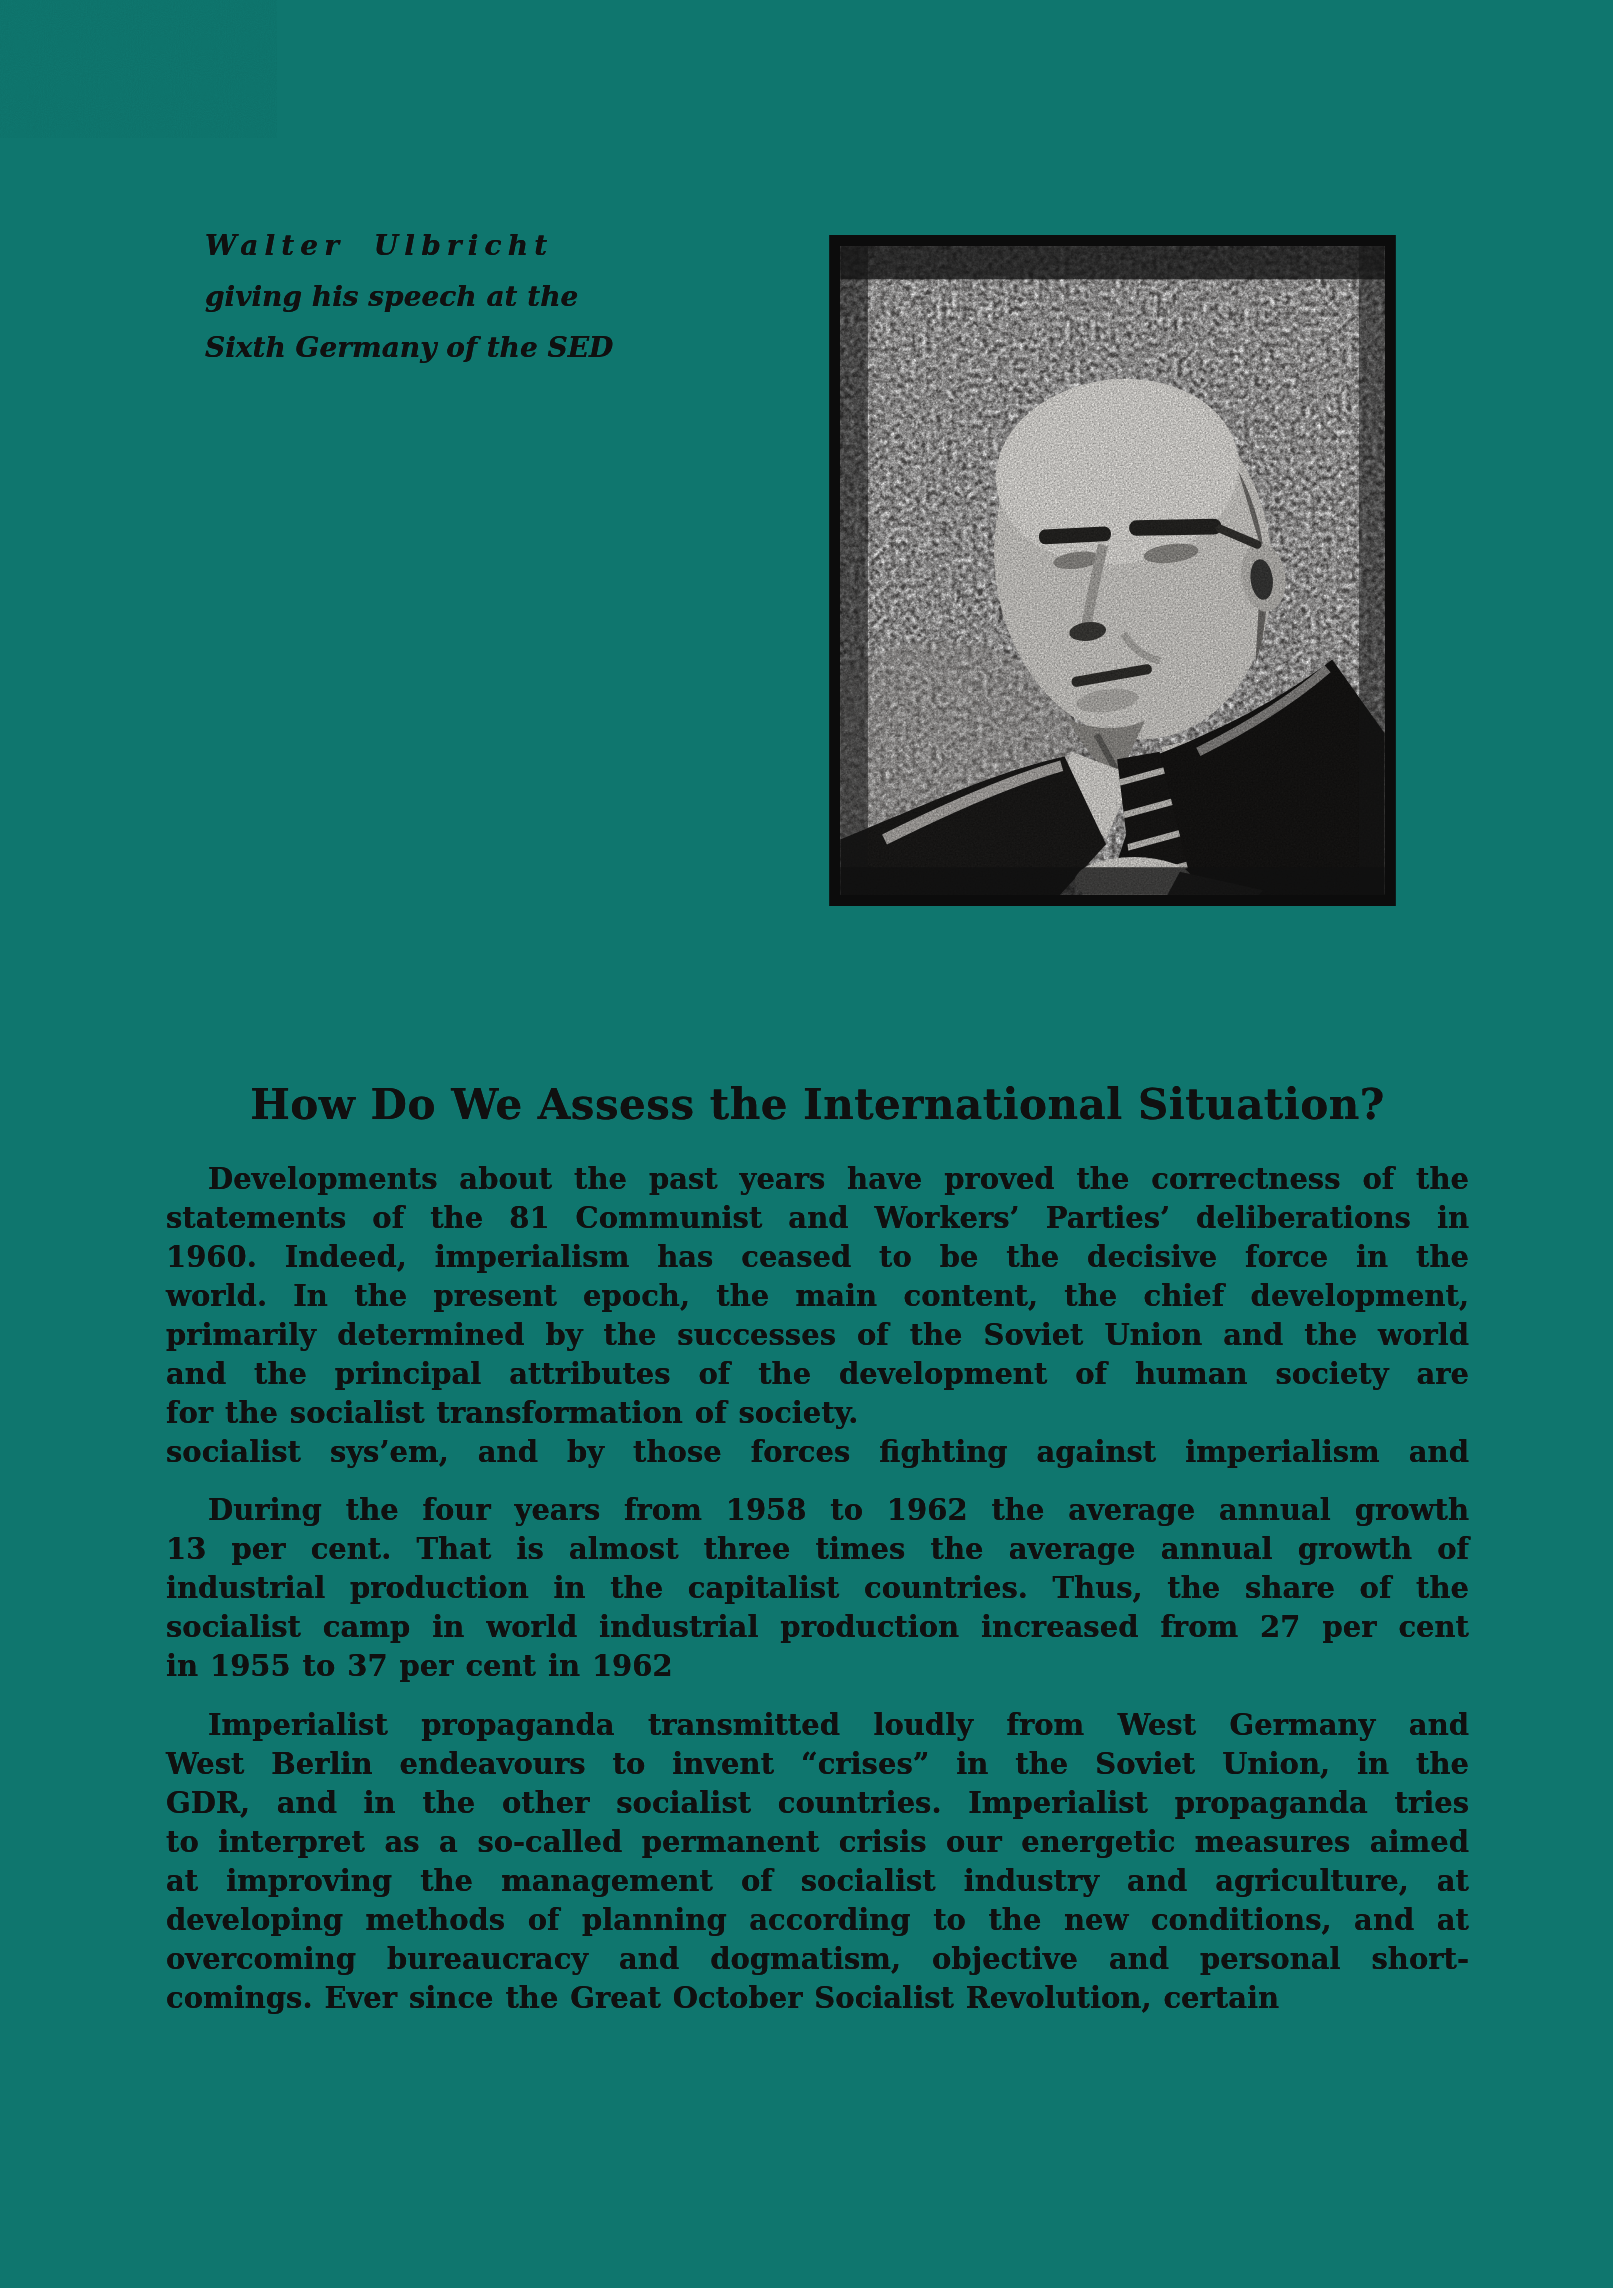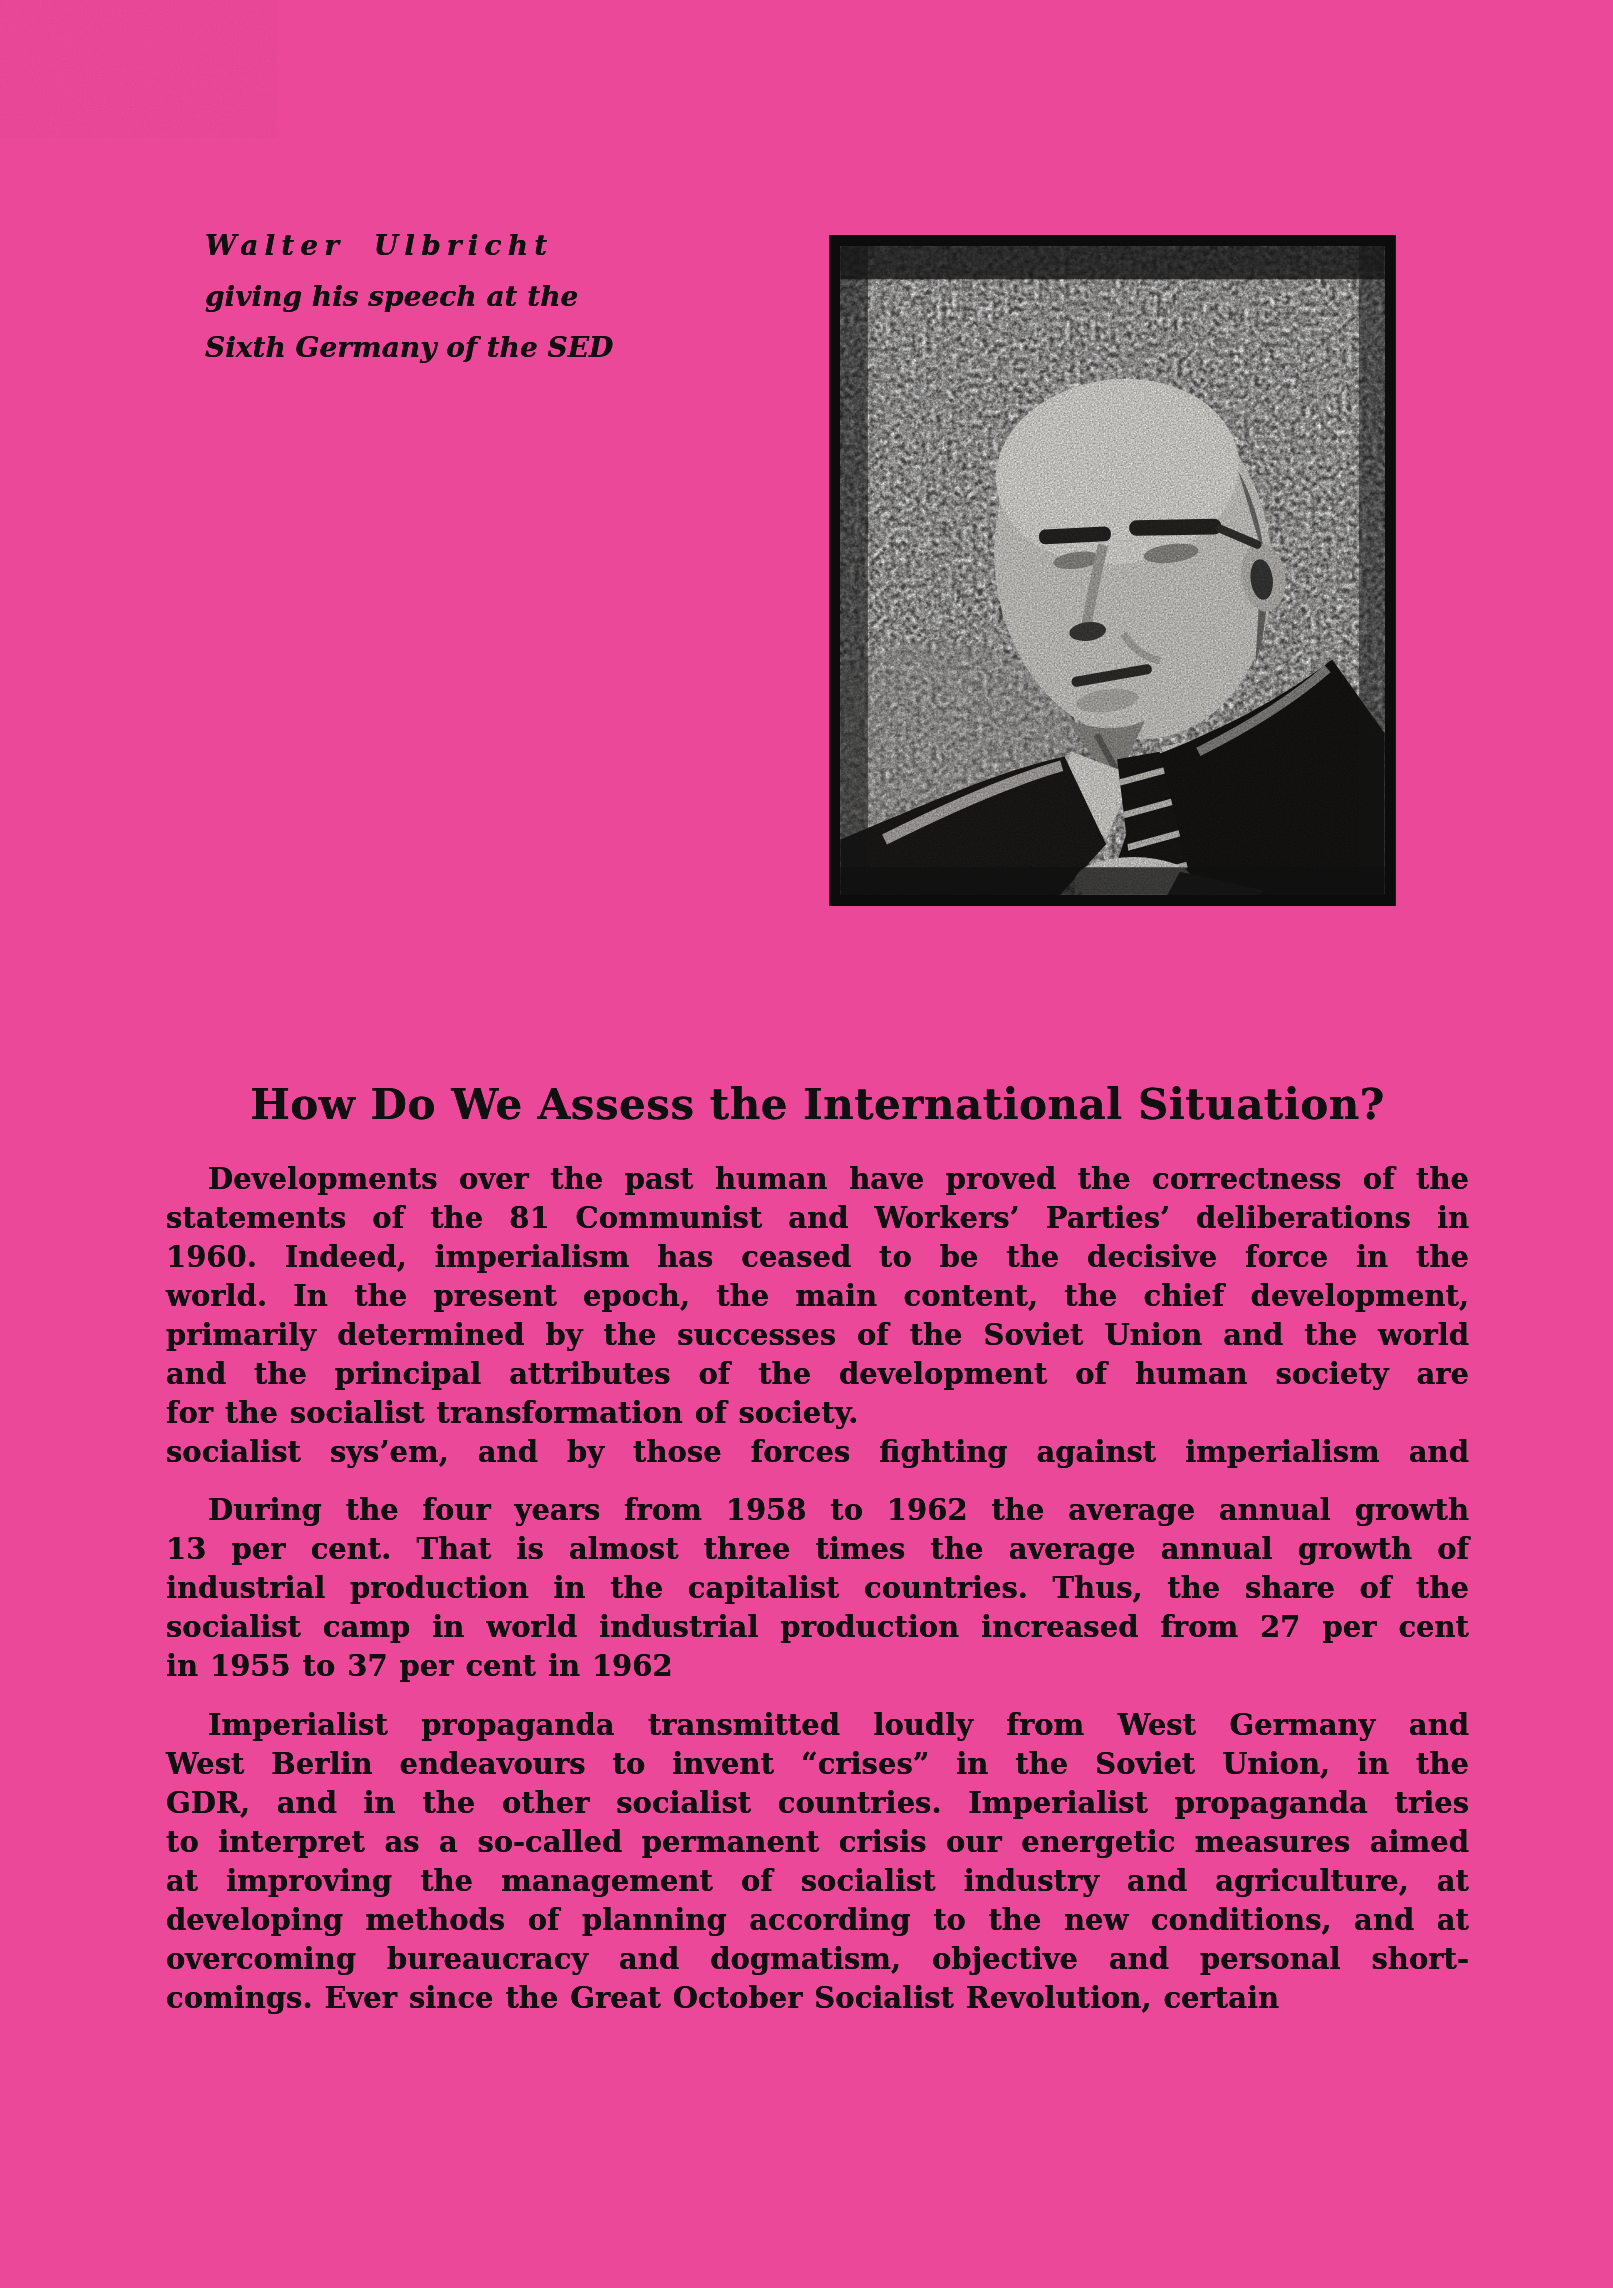--- a/index.html
+++ b/index.html
@@ -1,21 +1,21 @@
 <!DOCTYPE html>
 <html style="font-size:14.8px"><head>
 <meta charset="utf-8">
 <style>
   html, body { margin: 0; padding: 0; background: #e8e8e4; }
   .sheet {
     position: relative;
     width: 1613px;
     height: 2289px;
     margin: 0 auto;
-    background: #ec4899;
+    background: #0f766e;
     overflow: hidden;
     font-family: "DejaVu Serif", "Liberation Serif", serif;
     color: #101010;
   }
 
   
   .caption {
     position: absolute;
     left: 205px;
     top: 220px;
@@ -176,21 +176,21 @@
         <rect x="574" y="12" width="28" height="703" fill="#141414" opacity="0.5"></rect>
         <rect x="12" y="685" width="590" height="30" fill="#101010" opacity="0.75"></rect>
       </g>
     </svg>
   </div>
 
   <div class="article">
     <h1 class="headline">How Do We Assess the International Situation?</h1>
     <div>
         <div class="para">
-          <div class="line first">Developments over the past human have proved the correctness of the</div>
+          <div class="line first">Developments about the past years have proved the correctness of the</div>
           <div class="line">statements of the 81 Communist and Workers’ Parties’ deliberations in</div>
           <div class="line">1960. Indeed, imperialism has ceased to be the decisive force in the</div>
           <div class="line">world. In the present epoch, the main content, the chief development,</div>
           <div class="line">primarily determined by the successes of the Soviet Union and the world</div>
           <div class="line">and the principal attributes of the development of human society are</div>
           <div class="line last">for the socialist transformation of society.</div>
           <div class="line">socialist sys’em, and by those forces fighting against imperialism and</div>
         </div>
         <div class="para">
           <div class="line first">During the four years from 1958 to 1962 the average annual growth</div>

